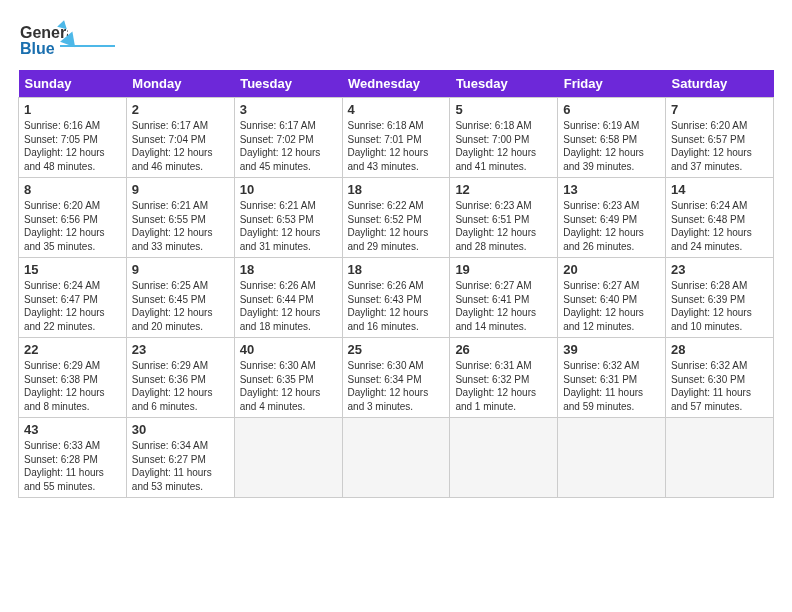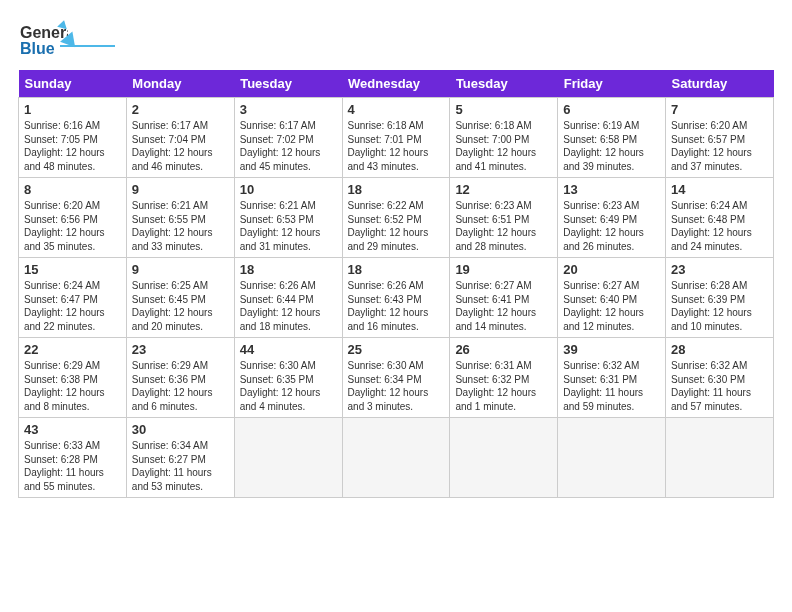--- a/index.html
+++ b/index.html
@@ -210,21 +210,21 @@
         <tr>
           <td>
             <div class="day-num">22</div>
             <div class="day-info">Sunrise: 6:29 AM<br>Sunset: 6:38 PM<br>Daylight: 12 hours<br>and 8 minutes.</div>
           </td>
           <td>
             <div class="day-num">23</div>
             <div class="day-info">Sunrise: 6:29 AM<br>Sunset: 6:36 PM<br>Daylight: 12 hours<br>and 6 minutes.</div>
           </td>
           <td>
-            <div class="day-num">44</div>
+            <div class="day-num">40</div>
             <div class="day-info">Sunrise: 6:30 AM<br>Sunset: 6:35 PM<br>Daylight: 12 hours<br>and 4 minutes.</div>
           </td>
           <td>
             <div class="day-num">25</div>
             <div class="day-info">Sunrise: 6:30 AM<br>Sunset: 6:34 PM<br>Daylight: 12 hours<br>and 3 minutes.</div>
           </td>
           <td>
             <div class="day-num">26</div>
             <div class="day-info">Sunrise: 6:31 AM<br>Sunset: 6:32 PM<br>Daylight: 12 hours<br>and 1 minute.</div>
           </td>

